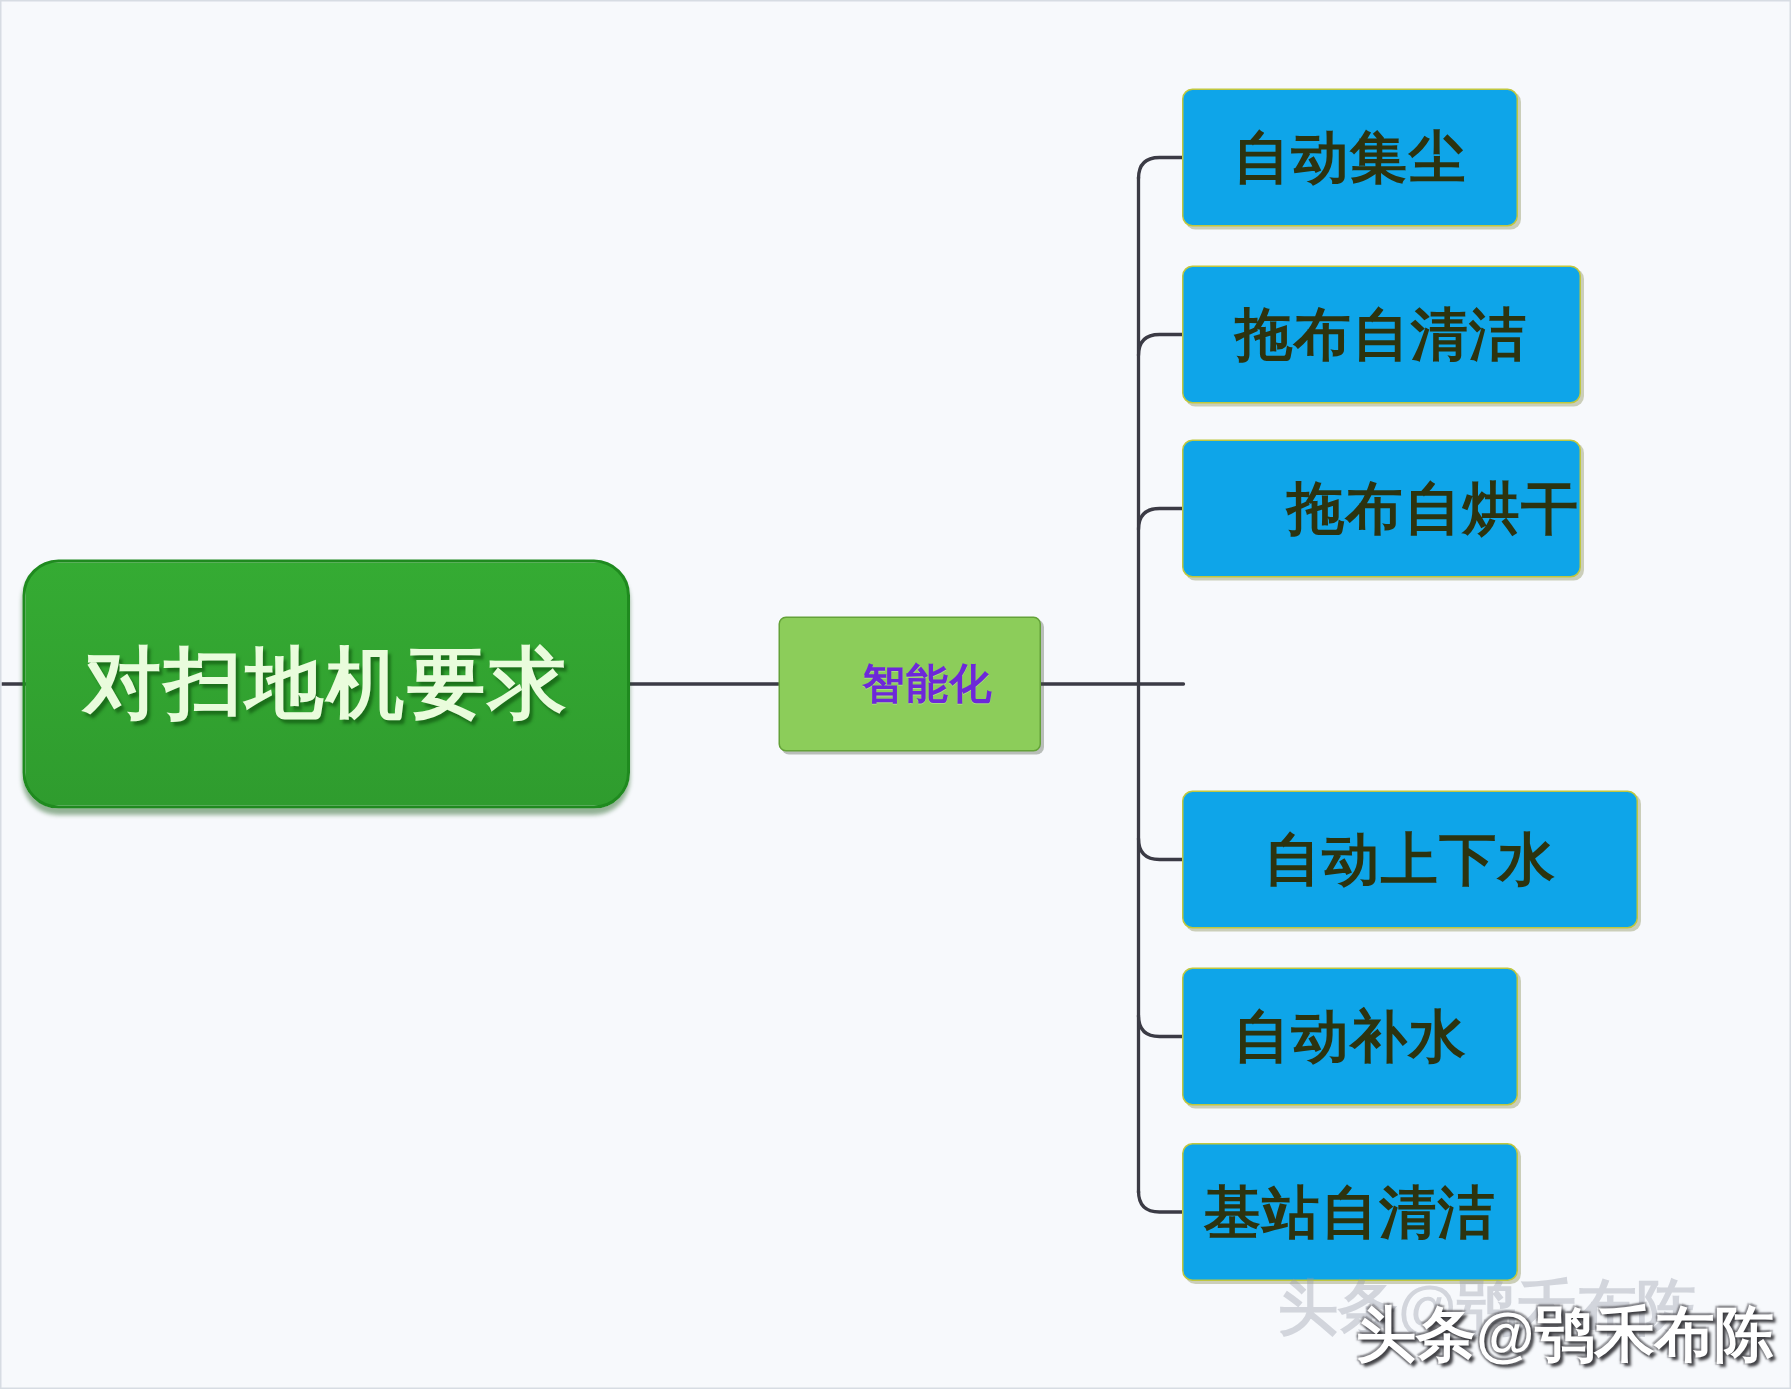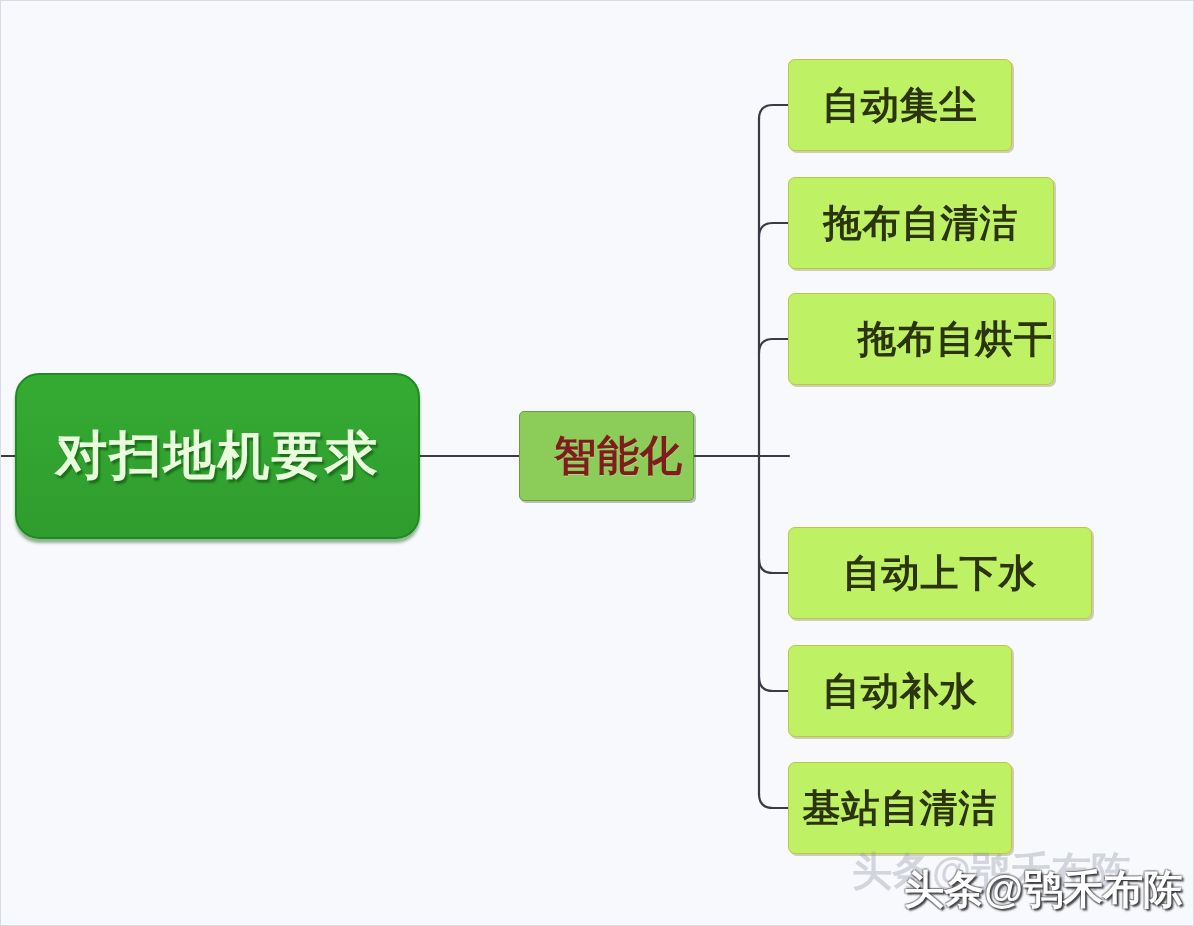--- a/index.html
+++ b/index.html
@@ -31,28 +31,28 @@
     color:#e9fcdc;
     font-size:52px;letter-spacing:2px;
     text-shadow:2px 3px 2px rgba(10,70,10,.55);
   }
   .branch{
     left:518px;top:410px;width:175px;height:90px;
     background:#8ccd5a;
     border:1px solid #64a238;
     border-radius:5px;
     box-shadow:2px 2px 0 rgba(70,80,60,.35);
-    color:#7f1d1d;
-    font-size:42px;letter-spacing:1px;
+    color:#6d28d9;
+    font-size:28px;letter-spacing:1px;
     text-shadow:0 1px 0 rgba(255,255,255,.25);
     padding-left:24px;
   }
   .leaf{
     left:787px;height:92px;
-    background:#bef264;
+    background:#0ea5e9;
     border:1px solid #c0c73e;
     border-radius:7px;
     box-shadow:2px 2px 0 rgba(120,125,60,.35);
     color:#2c330f;
     font-size:38px;letter-spacing:1px;
   }
   .leaf-1{top:58px;width:224px;}
   .leaf-2{top:176px;width:266px;}
   .leaf-3{top:292px;width:266px;justify-content:flex-end;}
   .leaf-4{top:409px;width:266px;}

